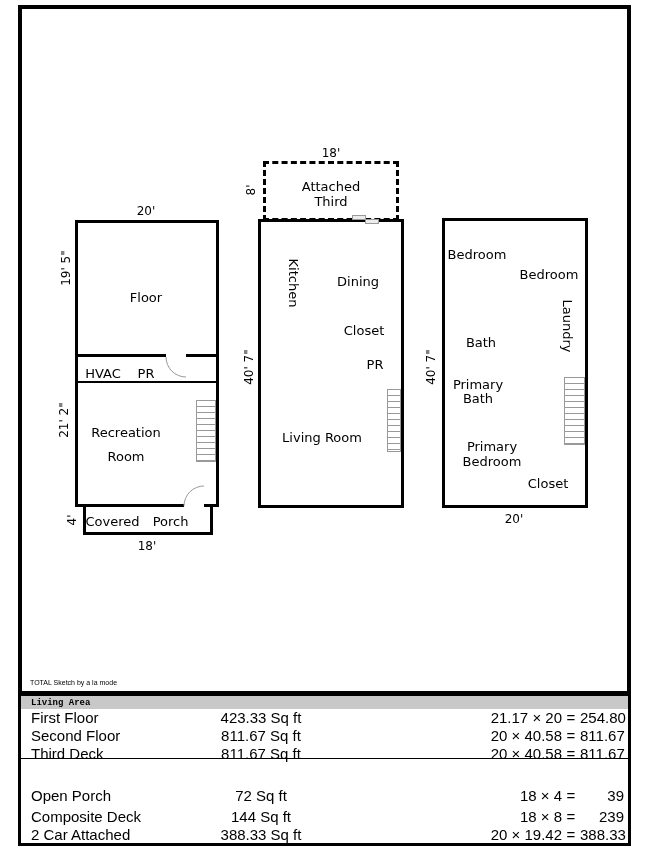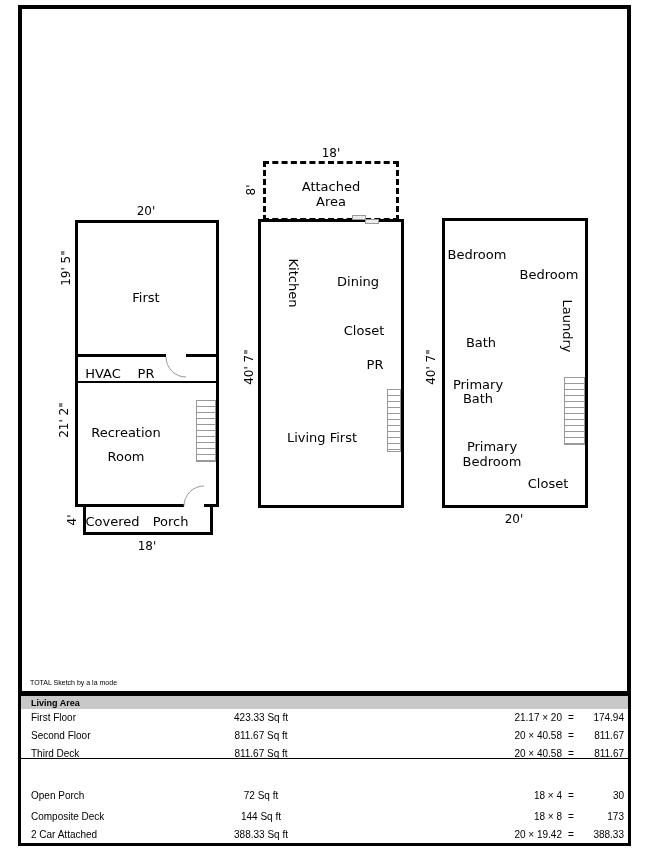--- a/index.html
+++ b/index.html
@@ -23,43 +23,43 @@
   .dim{font-size:12px;}
   .vup{transform:translate(-50%,-50%) rotate(-90deg);}
   .vdn{transform:translate(-50%,-50%) rotate(90deg);}
   .wide{word-spacing:9px;}
   
   .byline{position:absolute;left:30px;top:679px;font-size:7px;font-family:"Liberation Sans",sans-serif;}
   .sumtitle{position:absolute;left:0;right:0;top:680px;text-align:center;font-weight:bold;
             font-size:10px;font-family:"Liberation Sans",sans-serif;}
   .sumbox{position:absolute;left:18px;top:691px;width:613px;height:155px;border:3px solid #000;
           border-top-width:5px;box-sizing:border-box;background:#fff;}
-  .band{position:absolute;left:0;right:0;background:#c8c8c8;font-family:Liberation Sans, sans-serif;
+  .band{position:absolute;left:0;right:0;background:#c8c8c8;font-family:Liberation Mono, monospace;
         font-size:9px;font-weight:bold;}
   .band .bname{position:absolute;left:10px;top:50%;transform:translateY(-50%);}
   .band .bcalc{position:absolute;left:330px;width:240px;text-align:center;top:50%;transform:translateY(-50%);}
-  .trow{position:absolute;left:0;right:0;font-family:"Liberation Sans",sans-serif;font-size:10px;}
+  .trow{position:absolute;left:0;right:0;font-family:"Liberation Sans",sans-serif;font-size:15px;}
   .tname{position:absolute;left:10px;top:50%;transform:translateY(-50%);white-space:nowrap;}
   .tarea{position:absolute;left:180px;width:120px;text-align:center;top:50%;transform:translateY(-50%);}
   .tcalc{position:absolute;right:4px;top:50%;transform:translateY(-50%);display:flex;align-items:baseline;justify-content:flex-end;}
   .teq{width:18px;text-align:center;}
   .tres{width:44px;text-align:right;}
   .bold{font-weight:bold;}
   .sumline{position:absolute;left:0;right:0;top:62px;border-top:1px solid #000;}
 </style>
 </head>
 <body>
 
 <div class="page">
   <div class="frame"></div>
 
   <div class="lbl dim" style="left:146px;top:211px">20'</div>
   <div class="box" style="left:75px;top:220px;width:144px;height:287px"></div>
   <div class="lbl dim vup" style="left:66px;top:268px">19' 5"</div>
-  <div class="lbl" style="left:146px;top:297px">First</div>
+  <div class="lbl" style="left:146px;top:297px">Floor</div>
 
   <div class="wallh" style="left:78px;top:354px;width:138px"></div>
   <div class="gap" style="left:166px;top:353px;width:20px;height:5px"></div>
   <svg class="arc" style="left:164px;top:354px" width="24" height="24">
     <path d="M2,3 A20,20 0 0 0 22,23" fill="none" stroke="#999" stroke-width="1"></path>
   </svg>
 
   <div class="lbl" style="left:103px;top:373px">HVAC</div>
   <div class="lbl" style="left:146px;top:373px">PR</div>
   <div class="wallthin" style="left:78px;top:381px;width:138px"></div>
@@ -75,33 +75,33 @@
     <path d="M2,22 A20,20 0 0 1 22,2" fill="none" stroke="#999" stroke-width="1"></path>
   </svg>
   <div class="lbl dim vup" style="left:72px;top:520px">4'</div>
   <div class="lbl wide" style="left:137px;top:521px">Covered Porch</div>
   <div class="lbl dim" style="left:147px;top:546px">18'</div>
 
   <div class="lbl dim" style="left:331px;top:153px">18'</div>
   <div class="deck" style="left:263px;top:161px;width:136px;height:60px"></div>
   <div class="lbl dim vup" style="left:251px;top:190px">8'</div>
   <div class="lbl" style="left:331px;top:186px">Attached</div>
-  <div class="lbl" style="left:331px;top:201px">Area</div>
+  <div class="lbl" style="left:331px;top:201px">Third</div>
 
   <div class="box" style="left:258px;top:219px;width:146px;height:289px"></div>
   <div class="slider" style="left:352px;top:215px;width:14px;height:5px"></div>
   <div class="slider" style="left:365px;top:219px;width:14px;height:5px"></div>
 
   <div class="lbl vdn" style="left:293px;top:283px">Kitchen</div>
   <div class="lbl" style="left:358px;top:281px">Dining</div>
   <div class="lbl" style="left:364px;top:330px">Closet</div>
   <div class="lbl" style="left:375px;top:364px">PR</div>
   <div class="lbl dim vup" style="left:249px;top:367px">40' 7"</div>
   <div class="stairs" style="left:387px;top:389px;width:14px;height:63px"></div>
-  <div class="lbl" style="left:322px;top:437px">Living First</div>
+  <div class="lbl" style="left:322px;top:437px">Living Room</div>
 
   <div class="box" style="left:442px;top:218px;width:146px;height:290px"></div>
   <div class="lbl" style="left:477px;top:254px">Bedroom</div>
   <div class="lbl" style="left:549px;top:274px">Bedroom</div>
   <div class="lbl vdn" style="left:567px;top:326px">Laundry</div>
   <div class="lbl" style="left:481px;top:342px">Bath</div>
   <div class="lbl dim vup" style="left:431px;top:367px">40' 7"</div>
   <div class="lbl" style="left:478px;top:384px">Primary</div>
   <div class="lbl" style="left:478px;top:398px">Bath</div>
   <div class="stairs" style="left:564px;top:377px;width:21px;height:68px"></div>
@@ -116,21 +116,21 @@
     <div class="band" style="top:0;height:13px">
       <span class="bname">Living Area</span>
     </div>
 
     <div class="trow" style="top:13px;height:16px">
       <span class="tname">First Floor</span>
       <span class="tarea">423.33 Sq ft</span>
       <span class="tcalc">
         <span class="texpr">21.17 × 20</span>
         <span class="teq">=</span>
-        <span class="tres">174.94</span>
+        <span class="tres">254.80</span>
       </span>
     </div>
 
     <div class="trow" style="top:31px;height:16px">
       <span class="tname">Second Floor</span>
       <span class="tarea">811.67 Sq ft</span>
       <span class="tcalc">
         <span class="texpr">20 × 40.58</span>
         <span class="teq">=</span>
         <span class="tres">811.67</span>
@@ -150,31 +150,31 @@
     <div class="sumline"></div>
 
 
 
     <div class="trow" style="top:91px;height:15px">
       <span class="tname">Open Porch</span>
       <span class="tarea">72 Sq ft</span>
       <span class="tcalc">
         <span class="texpr">18 × 4</span>
         <span class="teq">=</span>
-        <span class="tres">30</span>
+        <span class="tres">39</span>
       </span>
     </div>
 
     <div class="trow" style="top:112px;height:16px">
       <span class="tname">Composite Deck</span>
       <span class="tarea">144 Sq ft</span>
       <span class="tcalc">
         <span class="texpr">18 × 8</span>
         <span class="teq">=</span>
-        <span class="tres">173</span>
+        <span class="tres">239</span>
       </span>
     </div>
 
     <div class="trow" style="top:130px;height:16px">
       <span class="tname">2 Car Attached</span>
       <span class="tarea">388.33 Sq ft</span>
       <span class="tcalc">
         <span class="texpr">20 × 19.42</span>
         <span class="teq">=</span>
         <span class="tres">388.33</span>

